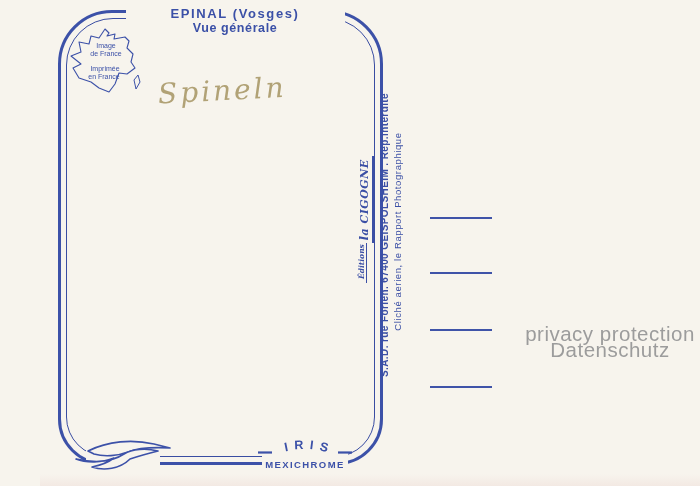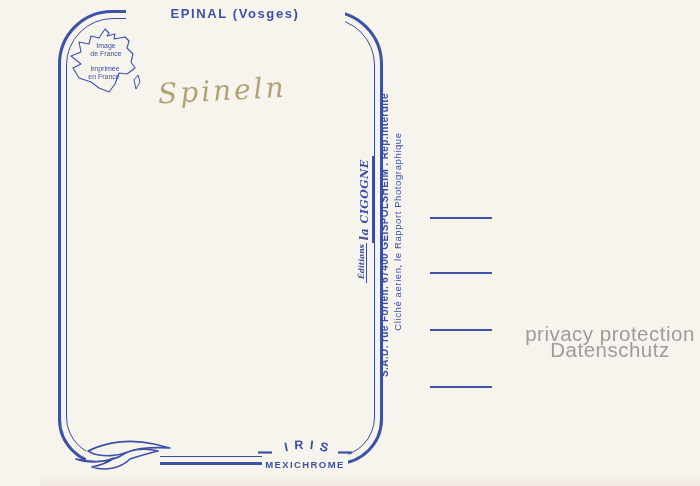--- a/index.html
+++ b/index.html
@@ -94,20 +94,21 @@
   <div class="card-outer">
     <div class="card-inner"></div>
   </div>
 
   <div class="mask mask-title"></div>
   <div class="mask mask-bird"></div>
   <div class="mask mask-iris"></div>
 
   <div class="title">
     <div class="l1">EPINAL (Vosges)</div>
+    <div class="l2">Vue générale</div>
   </div>
 
   <svg class="france" width="78" height="78" viewBox="0 0 78 78">
     <path d="M37 3 L41 7 L39 10 L47 8 L46 13 L57 11 L61 15 L59 22 L65 28 L63 36 L67 42 L59 48 L51 47 L47 58 L41 66 L31 62 L23 56 L11 52 L5 42 L13 38 L3 30 L13 26 L11 16 L21 18 L23 10 L31 12 Z" fill="none" stroke="#3c51a8" stroke-width="1.1" stroke-linejoin="round"></path>
     <path d="M66 54 l4 -5 l2 7 l-4 7 z" fill="none" stroke="#3c51a8" stroke-width="1"></path>
     <text x="38" y="22" text-anchor="middle" font-size="7" fill="#3b50a7">Image</text>
     <text x="38" y="30" text-anchor="middle" font-size="7" fill="#3b50a7">de France</text>
     <text x="37" y="45" text-anchor="middle" font-size="7" fill="#3b50a7">Imprimée</text>
     <text x="36" y="53" text-anchor="middle" font-size="7" fill="#3b50a7">en France</text>
   </svg>

